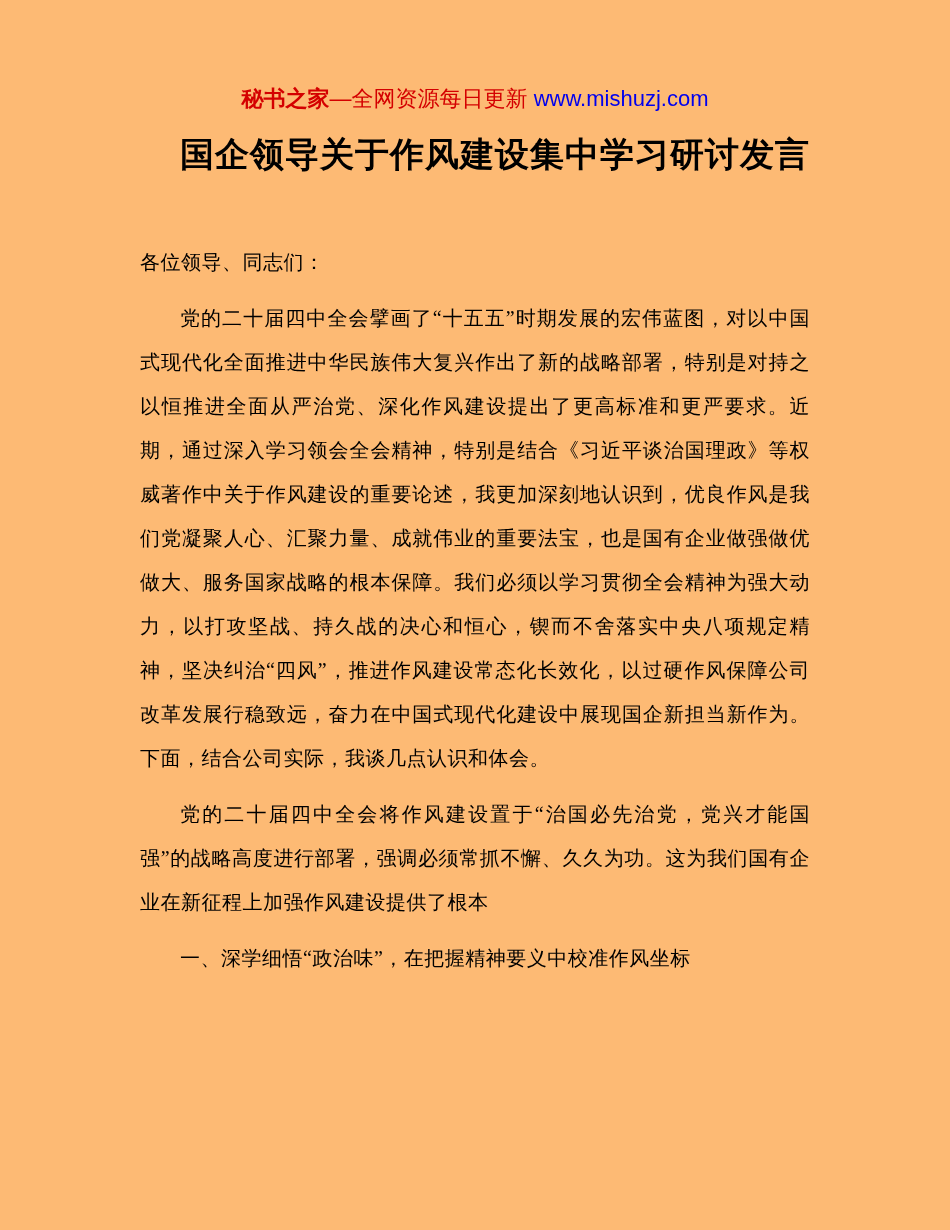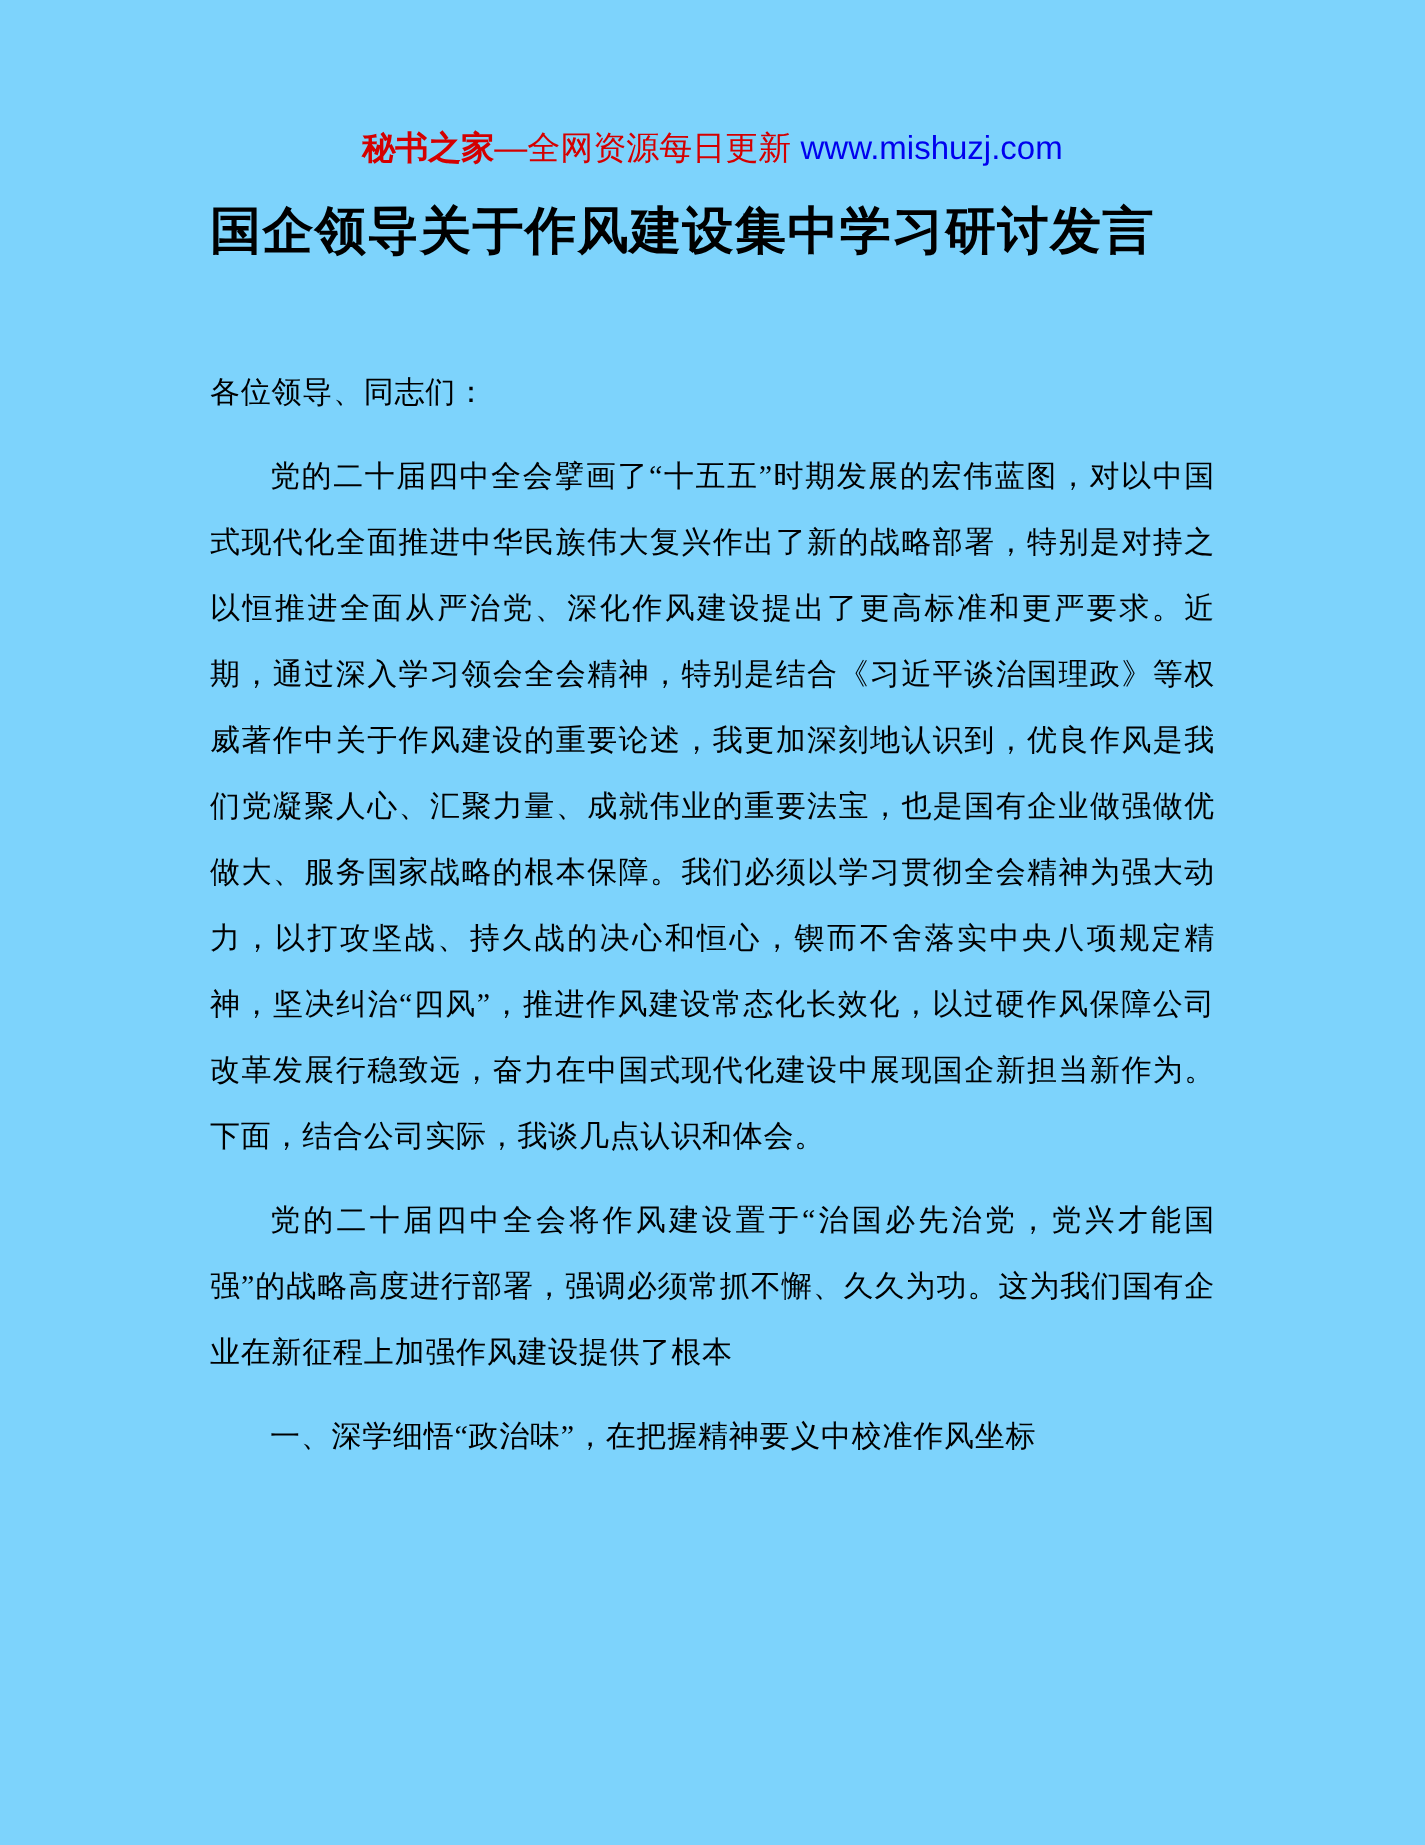--- a/index.html
+++ b/index.html
@@ -2,21 +2,21 @@
 <html><head>
 <meta charset="utf-8">
 <style>
   * { margin: 0; padding: 0; box-sizing: border-box; }
   html, body { background: #ffffff; }
   body { font-family: "Liberation Serif", serif; color: #000000; }
 
   .page {
     width: 950px;
     height: 1230px;
-    background: #7dd3fc;
+    background: #fdba74;
     padding: 84px 140px 0 140px;
     overflow: hidden;
     position: relative;
   }
 
   .site-header {
     text-align: center;
     font-size: 22px;
     line-height: 30px;
     font-family: "Liberation Sans", sans-serif;
@@ -31,21 +31,21 @@
     font-weight: normal;
   }
   .site-header .url {
     color: #0000ee;
     text-decoration: none;
     cursor: pointer;
   }
 
   .doc-title {
     margin-top: 16px;
-    text-align: left;
+    text-align: right;
     font-size: 34px;
     line-height: 48px;
     font-weight: bold;
     letter-spacing: 1px;
     color: #000000;
     font-family: "Liberation Sans", sans-serif;
   }
 
   .para {
     font-size: 20px;

